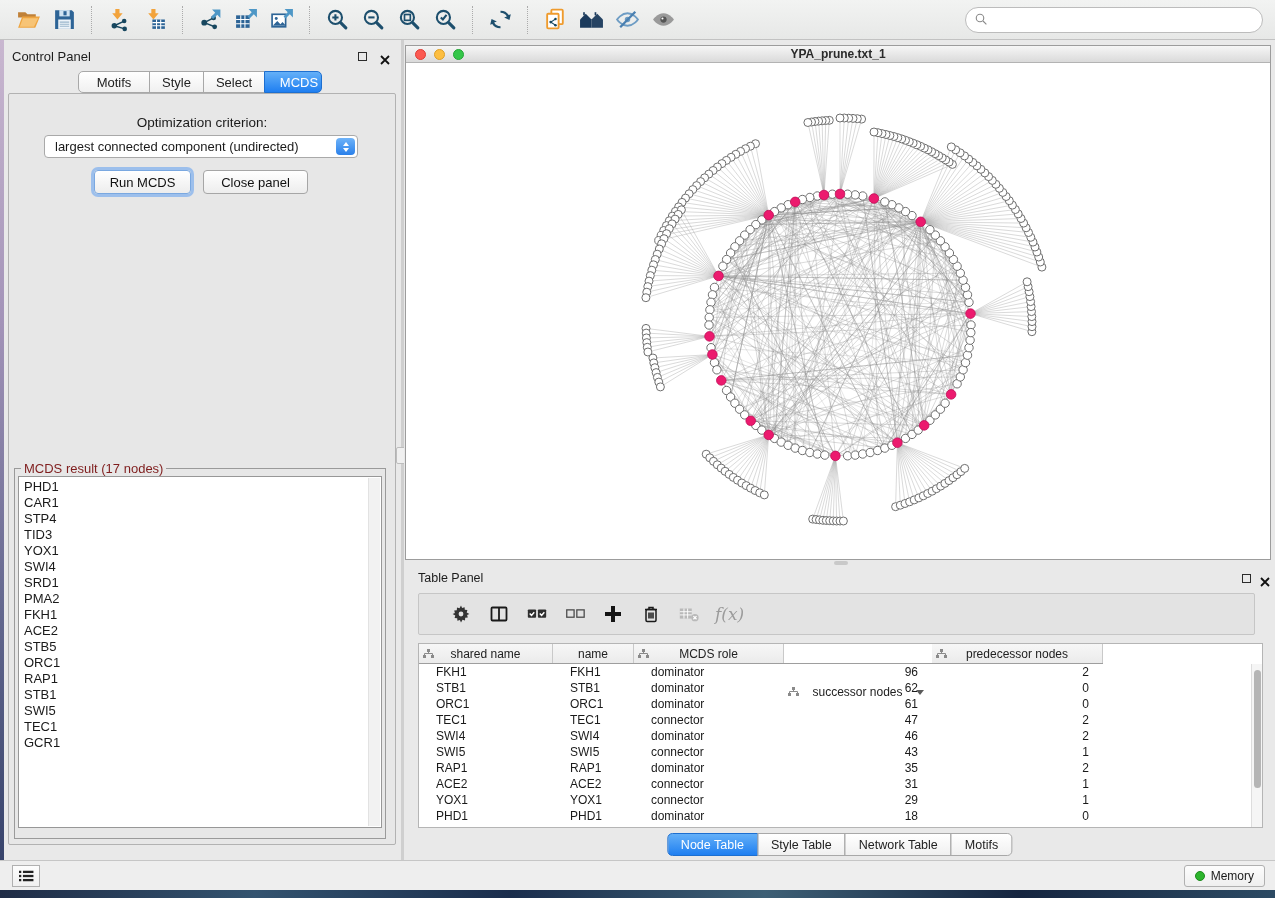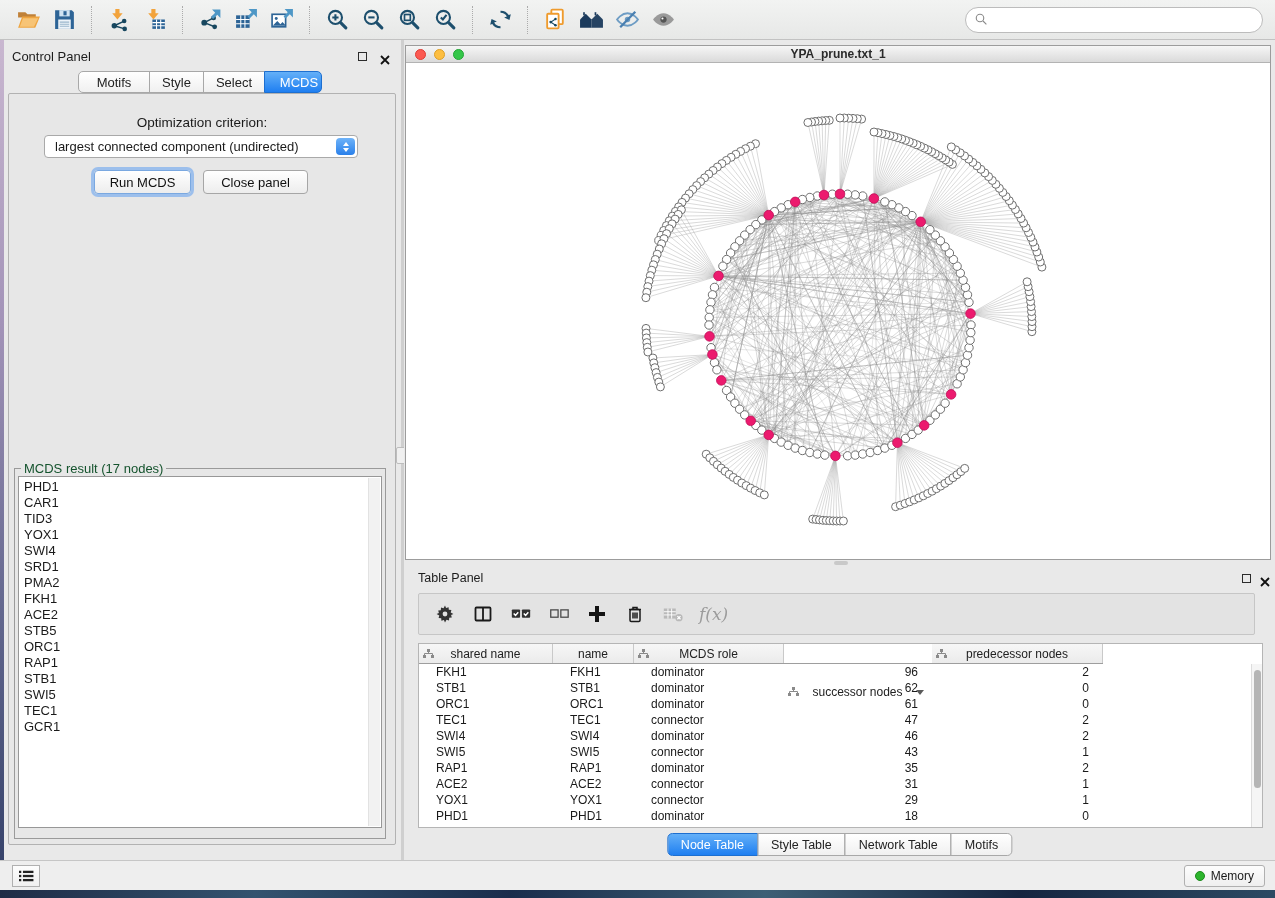--- a/index.html
+++ b/index.html
@@ -43,21 +43,21 @@
     border:1px solid #a9a9a9; border-radius:4px; display:flex; align-items:center; font-size:13px; padding-left:10px; }
   .stepper { position:absolute; right:2px; top:2px; width:19px; height:17px; border-radius:4px;
     background:linear-gradient(#6eb3f9,#2a80ea); display:flex; flex-direction:column; align-items:center; justify-content:center; gap:2px; }
   .tri-up { width:0; height:0; border-left:3.5px solid transparent; border-right:3.5px solid transparent; border-bottom:4px solid #fff; }
   .tri-dn { width:0; height:0; border-left:3.5px solid transparent; border-right:3.5px solid transparent; border-top:4px solid #fff; }
   .mac-btn { position:absolute; height:24px; background:linear-gradient(#ffffff,#ededed);
     border:1px solid #a6a6a6; border-radius:4px; font-size:13px; display:flex; align-items:center; justify-content:center; color:#111; }
   .focus-ring { box-shadow:0 0 0 3px rgba(106,165,240,.6); border-color:#7aa8e0; }
   .mcds-fieldset { position:absolute; left:10px; top:421px; width:372px; height:378px;
     border:1px solid #9a9a9a; background:transparent; padding:0 3px 3px 3px; }
-  .mcds-fieldset legend { font-size:13px; padding:0 3px; margin-left:3px; color:#14532d; }
+  .mcds-fieldset legend { font-size:13px; padding:0 3px; margin-left:3px; color:#7f1d1d; }
   .mcds-list { background:#fff; border:1px solid #979797; height:352px; position:relative; padding:2px 0 0 5px; overflow:hidden; }
   .mcds-item { font-size:13px; line-height:16px; }
   .scrollstrip { position:absolute; top:1px; right:1px; bottom:1px; width:12px; background:#f2f2f2; border-left:1px solid #e2e2e2; }
 
   
   .v-split { position:absolute; left:401px; top:40px; width:3px; height:820px; background:#cfcfcf; }
   .v-handle { position:absolute; left:396px; top:447px; width:11px; height:17px; background:#f0f0f0;
     border:1px solid #bdbdbd; border-radius:2px; }
   .h-handle { position:absolute; left:430px; top:1px; width:14px; height:4px; background:#c9c9c9; border-radius:2px; }
 
@@ -67,21 +67,21 @@
   .net-titlebar { height:17px; background:linear-gradient(#f6f6f6,#dadada); border-bottom:1px solid #b3b3b3;
     display:flex; align-items:center; position:relative; }
   .lights { display:flex; gap:8px; margin-left:9px; }
   .light { width:11px; height:11px; border-radius:50%; }
   .net-title { position:absolute; left:0; right:0; text-align:center; font-size:12px; font-weight:600; color:#2a2a2a; }
   .net-canvas { position:relative; width:864px; height:496px; background:#fff; overflow:hidden; }
 
   
   .tpanel { position:absolute; left:0; top:526px; width:871px; height:294px; background:#e9e9e9; }
   .tp-toolbar { position:absolute; left:14px; top:27px; width:837px; height:42px; background:#e3e3e3;
-    border:1px solid #c6c6c6; border-radius:2px; display:flex; align-items:center; padding-left:10px; gap:6px; }
+    border:1px solid #c6c6c6; border-radius:2px; display:flex; align-items:center; padding-left:26px; gap:6px; }
   .tp-ic { width:32px; height:32px; display:flex; align-items:center; justify-content:center; }
   .tp-ic svg { width:22px; height:22px; }
   .fx { font-family:"DejaVu Serif", serif; font-style:italic; font-size:17px; color:#9b9b9b; padding-left:4px; }
   .tablebox { position:absolute; left:14px; top:77px; width:845px; height:185px; border:1px solid #b5b5b5; background:#fff; overflow:hidden; }
   .thead { display:flex; height:20px; border-bottom:1px solid #9e9e9e; width:684px; }
   .th { position:relative; display:flex; align-items:center; justify-content:center; font-size:12px; color:#222;
     background:linear-gradient(#f7f7f7,#ebebeb); border-right:1px solid #c9c9c9; }
   .th .hicon { position:absolute; left:4px; }
   .th .sortch { position:absolute; right:7px; width:0; height:0; border-left:4px solid transparent;
     border-right:4px solid transparent; border-top:5px solid #5a5a5a; }
@@ -269,20 +269,21 @@
       </span>
   </div>
   <div class="mac-btn focus-ring" style="left:90px;top:130px;width:97px;">Run MCDS</div>
   <div class="mac-btn" style="left:199px;top:130px;width:105px;">Close panel</div>
   <fieldset class="mcds-fieldset">
     <legend>MCDS result (17 nodes)</legend>
     <div class="mcds-list">
       <div class="scrollstrip"></div>
     <div class="mcds-item">PHD1</div>
         <div class="mcds-item">CAR1</div>
+        <div class="mcds-item">STP4</div>
         <div class="mcds-item">TID3</div>
         <div class="mcds-item">YOX1</div>
         <div class="mcds-item">SWI4</div>
         <div class="mcds-item">SRD1</div>
         <div class="mcds-item">PMA2</div>
         <div class="mcds-item">FKH1</div>
         <div class="mcds-item">ACE2</div>
         <div class="mcds-item">STB5</div>
         <div class="mcds-item">ORC1</div>
         <div class="mcds-item">RAP1</div>

